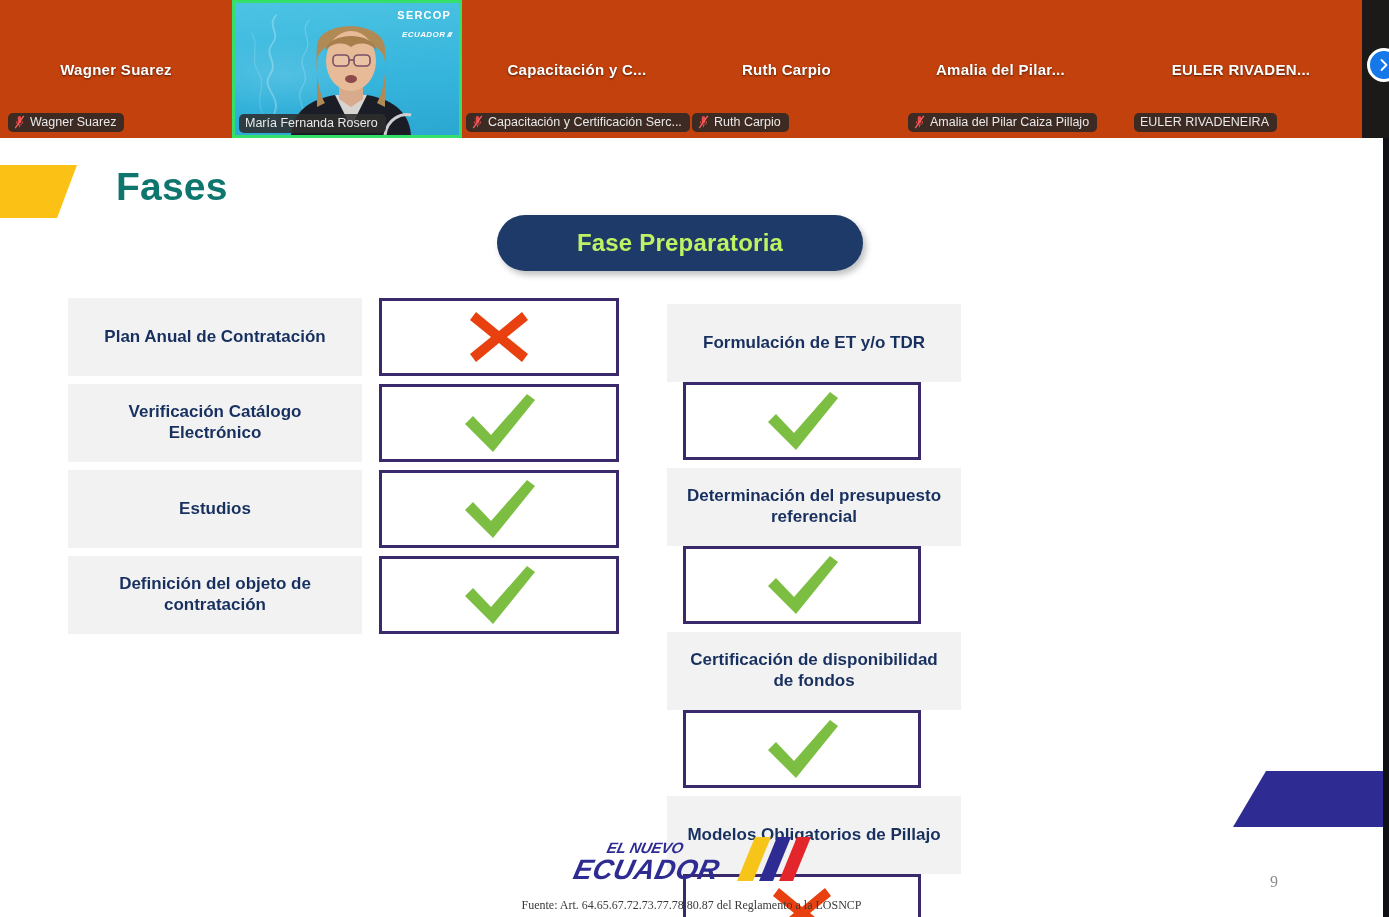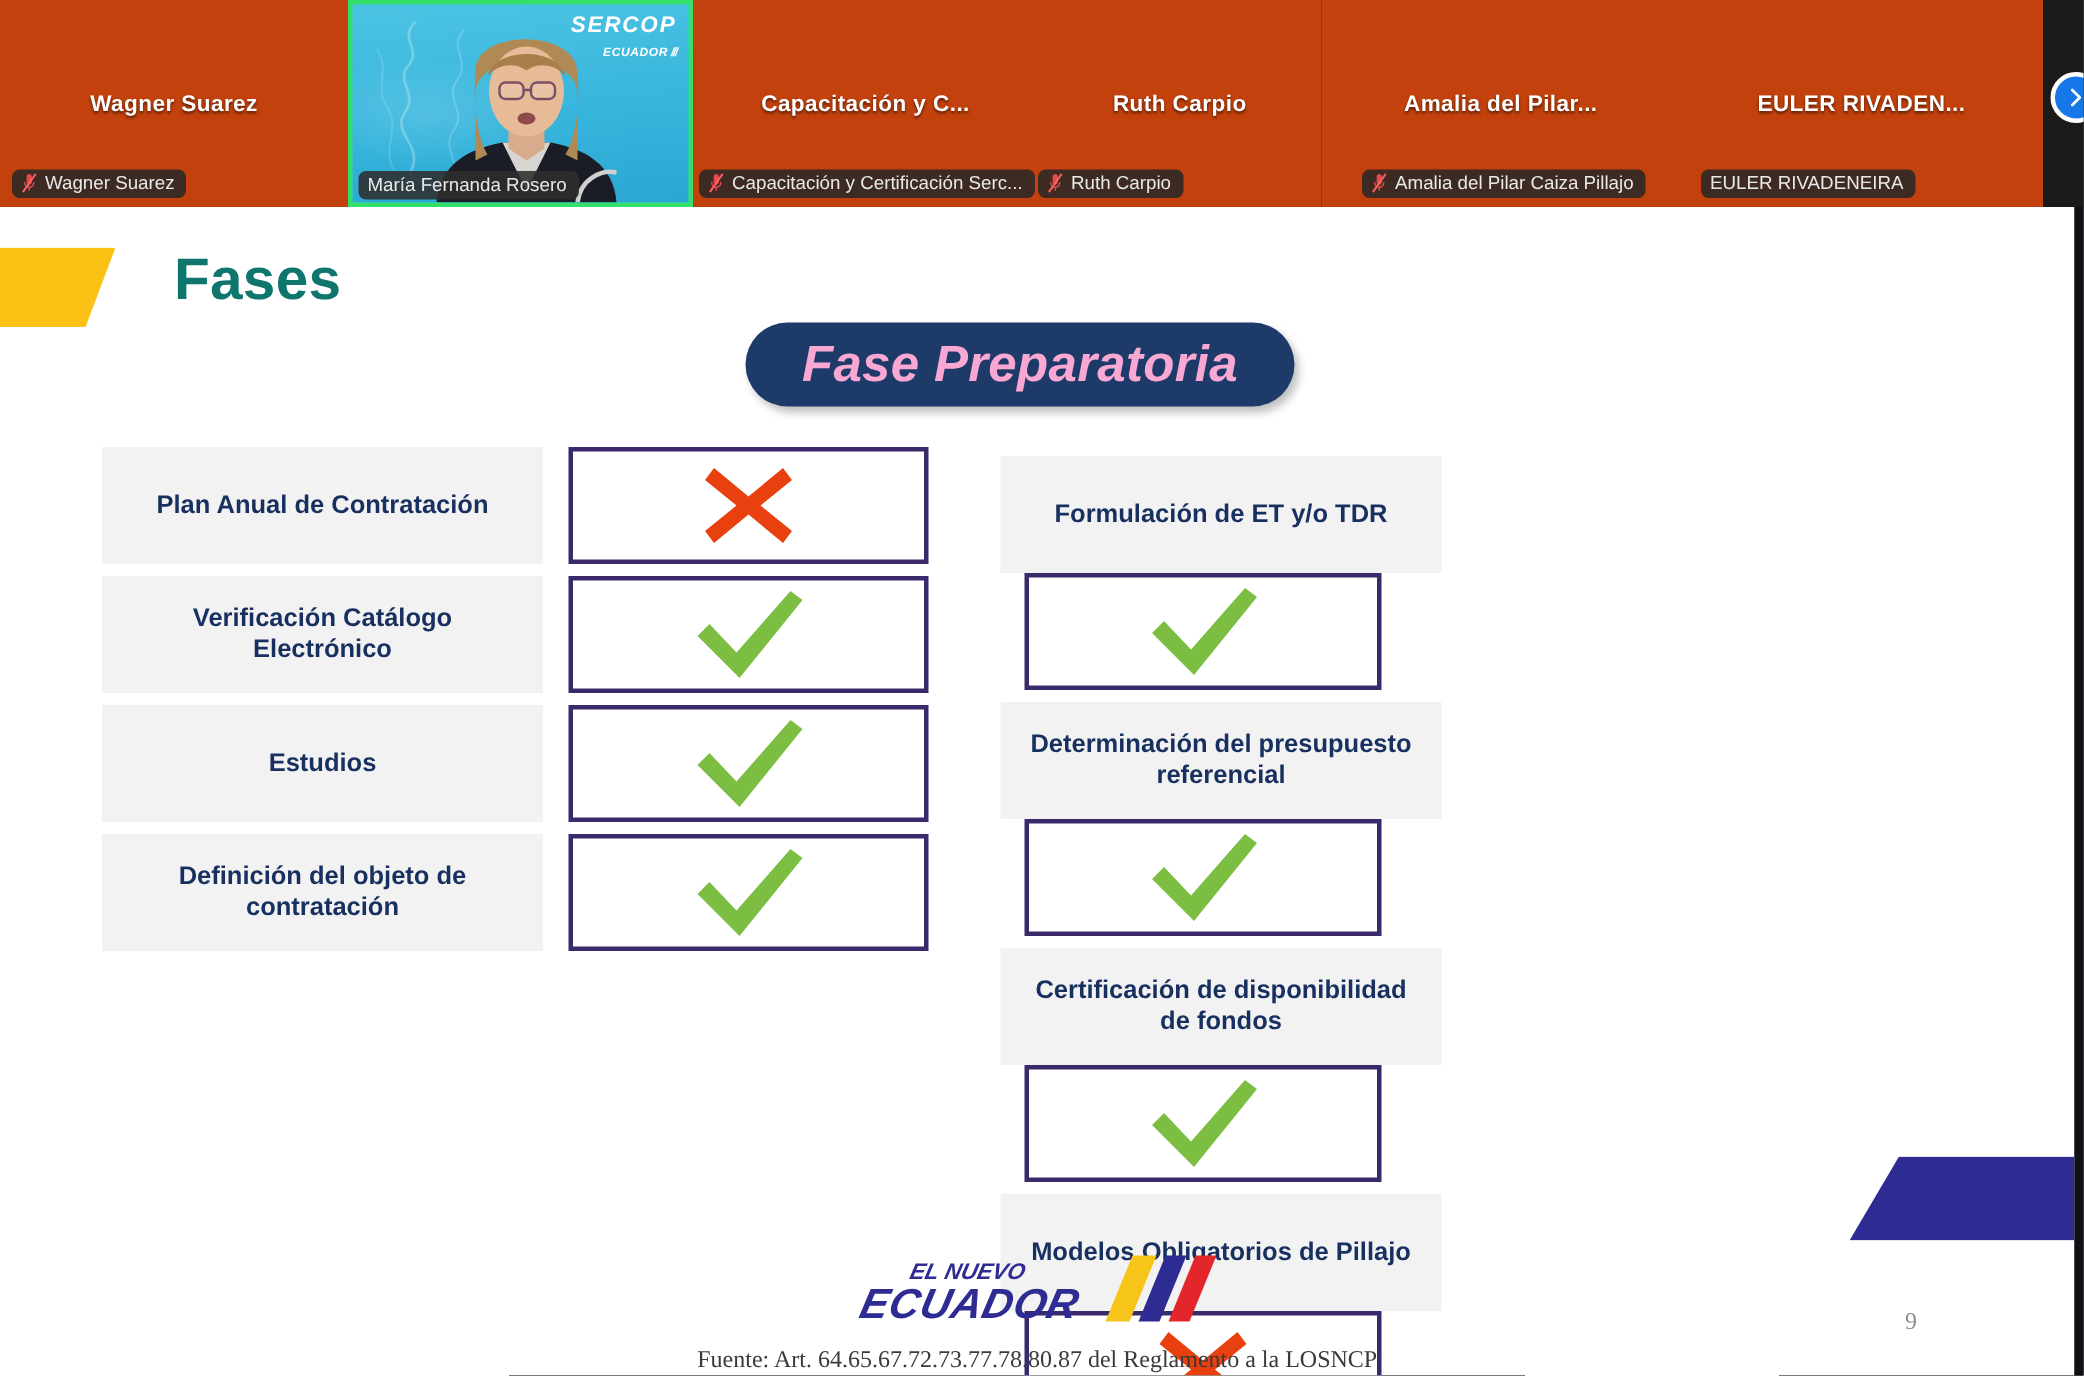--- a/index.html
+++ b/index.html
@@ -49,23 +49,22 @@
     background:
       radial-gradient(ellipse 60% 40% at 22% 55%, rgba(255,255,255,.13), rgba(255,255,255,0) 70%),
       linear-gradient(175deg,#4cc3e3 0%,#35b4dc 60%,#2ba7d2 100%);
   }
   .cam-map{
     position:absolute; left:3%; top:6%; width:52%; height:88%;
     opacity:.33;
   }
   .cam-logo{
     position:absolute; right:8px; top:6px; text-align:right;
-    color:#fff; font-size:15px; font-weight:bold; letter-spacing:1.2px;
+    color:#fff; font-size:11px; font-weight:bold; letter-spacing:1.2px;
     line-height:1.1;
-    font-style:italic;
   }
   .cam-logo2{
     position:absolute; right:8px; top:27px;
     color:#fff; font-size:8px; font-weight:bold; font-style:italic;
     letter-spacing:.4px; display:flex; align-items:center; gap:2px;
   }
   .cam-logo2 .bars{ display:inline-block; letter-spacing:-1px; }
   .person{ position:absolute; left:0; right:0; bottom:0; height:100%; }
 
   .next-btn{
@@ -101,21 +100,21 @@
   }
 
   .phase-pill{
     position:absolute; left:497px; top:77px;
     width:366px; height:56px; border-radius:28px;
     background:#1e3a68;
     box-shadow:3px 4px 6px rgba(0,0,0,.25);
     display:flex; align-items:center; justify-content:center;
   }
   .phase-pill .ptxt{
-    color:#f9a8d4; font-size:34px; font-weight:bold; letter-spacing:.2px;font-style:italic;
+    color:#bef264; font-size:24px; font-weight:bold; letter-spacing:.2px;
   }
 
   
   .col{ position:absolute; top:160px; }
   .col.left{ left:68px; width:552px; }
   .col.right{ left:667px; width:550px; }
 
   .row{ position:relative; margin-bottom:8px; display:flex; }
   .lbl{
     background:#f2f2f2;
@@ -146,21 +145,21 @@
 
   
   .footer-logos{
     position:absolute; left:0; right:0; top:690px; height:62px;
     display:flex; align-items:center; justify-content:center; gap:42px;
   }
   .ec-logo{ position:relative; width:245px; height:56px; }
   .sercop-logo{ position:relative; width:210px; height:50px; }
   .source-note{
     position:absolute; left:0; right:0; top:760px;
-    text-align:center; color:#3a3a3a; font-size:16px;
+    text-align:center; color:#3a3a3a; font-size:12px;
     font-family:"Liberation Serif", serif;
   }
   .blue-trap{
     position:absolute; right:0; top:633px;
     width:150px; height:56px; background:#2e2b92;
     clip-path:polygon(22% 0, 100% 0, 100% 100%, 0 100%);
     border-top-left-radius:10px;
   }
   .page-num{
     position:absolute; right:105px; top:735px;

